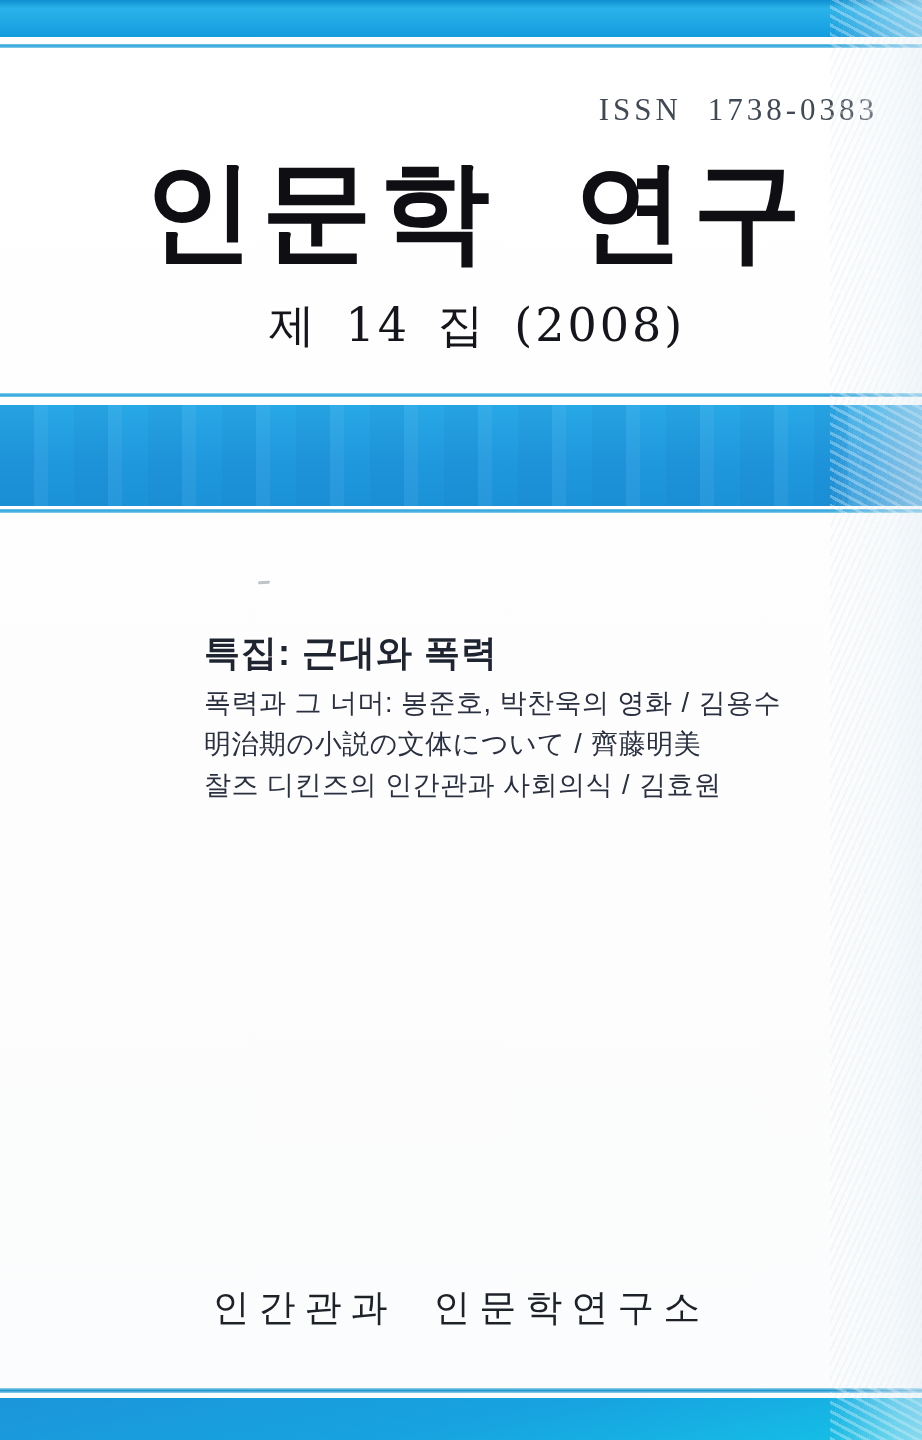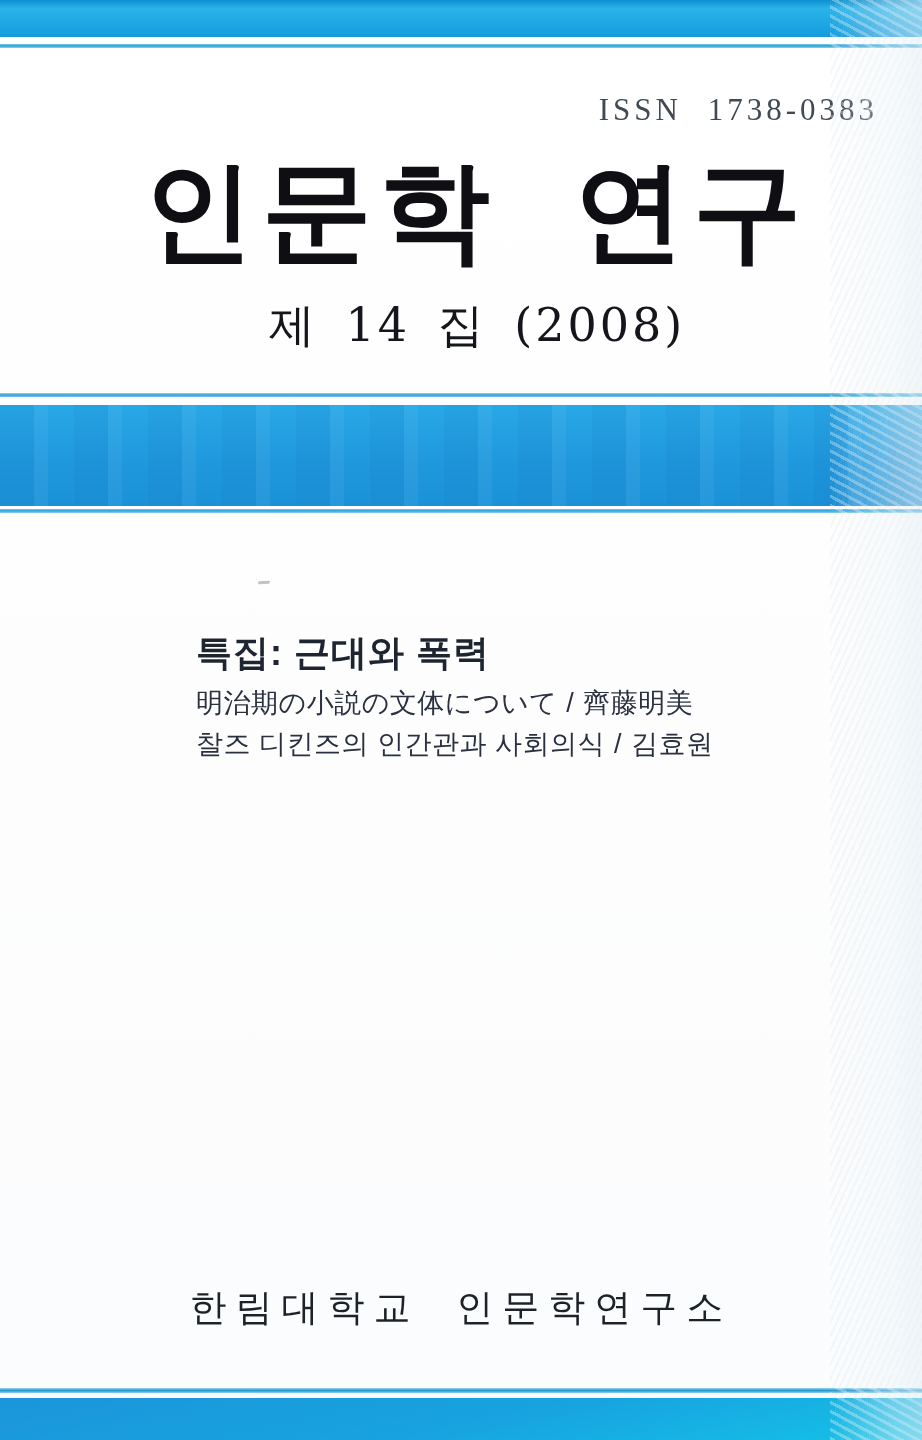--- a/index.html
+++ b/index.html
@@ -93,21 +93,21 @@
   .volume {
     position: absolute; top: 295px; left: 16px;
     width: 100%; text-align: center;
     font-family: "DejaVu Serif", "Liberation Serif", serif;
     font-size: 46px; font-weight: 500;
     letter-spacing: 3px; word-spacing: 10px;
     color: #15161c;
   }
 
   .toc {
-    position: absolute; left: 196px; top: 634px;
+    position: absolute; left: 204px; top: 634px;
     width: 640px;
   }
   .toc-heading {
     font-family: "Liberation Sans", sans-serif;
     font-size: 36px; font-weight: 700;
     letter-spacing: 1px;
     color: #1f2431;
     margin: 0 0 17px 0;
     line-height: 38px;
   }
@@ -149,31 +149,34 @@
     <div class="ghost"></div>
   </div>
   <div class="rule mid-rule-bottom"></div>
 
   <div class="smudge"></div>
 
   <div class="toc">
 
     <div class="toc-heading">특집: 근대와 폭력</div>
 
+    <div class="toc-item">
+      <span>폭력과 그 너머: 봉준호, 박찬욱의 영화</span><span class="sep">/</span><span>김용수</span>
+    </div>
 
 
     <div class="toc-item">
       <span>明治期の小説の文体について</span><span class="sep">/</span><span>齊藤明美</span>
     </div>
     <div class="toc-item">
       <span>찰즈 디킨즈의 인간관과 사회의식</span><span class="sep">/</span><span>김효원</span>
     </div>
 
   </div>
 
-  <div class="publisher">한림대학교 인문학연구소</div>
+  <div class="publisher">인간관과 인문학연구소</div>
 
   <div class="rule rule-bottom"></div>
   <div class="band band-bottom"></div>
 
   <div class="edge-texture"></div>
 
 </div>
 
 </body></html>

